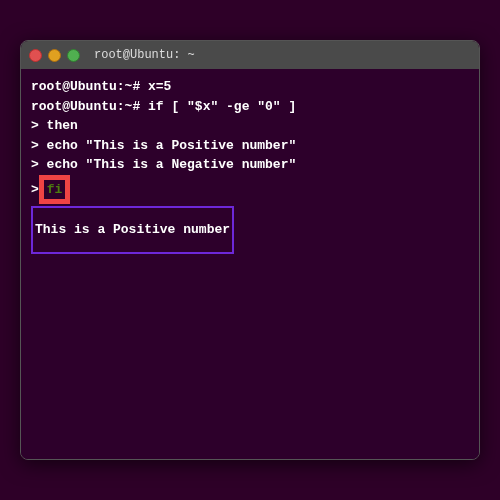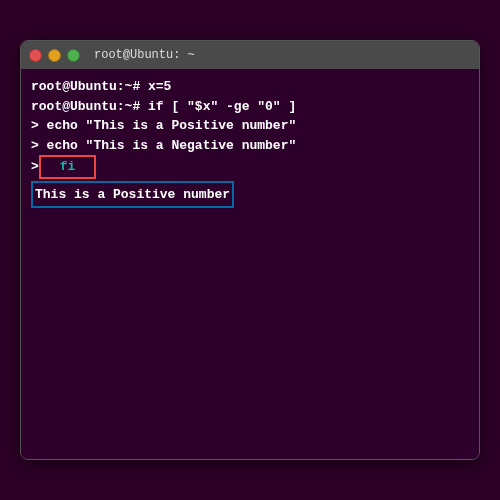--- a/index.html
+++ b/index.html
@@ -91,56 +91,57 @@
       font-weight: bold;
     }
 
     .line {
       white-space: pre;
       display: block;
     }
 
     .highlighted-output {
       display: inline-block;
-      border: 2px solid #0369a1;
-      padding: 2px 2px;
+      border: 2px solid #6d28d9;
+      padding: 12px 2px;
       color: #ffffff;
       background: transparent;
     }
 
     .fi-line {
       display: flex;
       align-items: center;
     }
 
     .fi-block {
       background: #2d002b;
-      border: 2px solid #ef4444;
-      padding: 0 19px;
-      color: #14b8a6;
+      border: 5px solid #ef4444;
+      padding: 0 3px;
+      color: #4d7c0f;
     }
 
     .output-line {
       margin-top: 2px;
     }
   </style>
 </head>
 <body>
 
 <div class="desktop">
   <div class="window">
     <div class="titlebar">
       <div class="btn-close"></div>
       <div class="btn-min"></div>
       <div class="btn-max"></div>
       <span class="title-text">root@Ubuntu: ~</span>
     </div>
     <div class="terminal-body">
       <span class="line">root@Ubuntu:~# x=5</span>
       <span class="line">root@Ubuntu:~# if [ "$x" -ge "0" ]</span>
+      <span class="line">&gt; then</span>
       <span class="line">&gt; echo "This is a Positive number"</span>
       <span class="line">&gt; echo "This is a Negative number"</span>
       <div class="fi-line">
         <span>&gt; </span>
           <span class="fi-block">fi</span>
       </div>
       <div class="output-line">
         <span class="highlighted-output">This is a Positive number</span>
       </div>
     </div>

